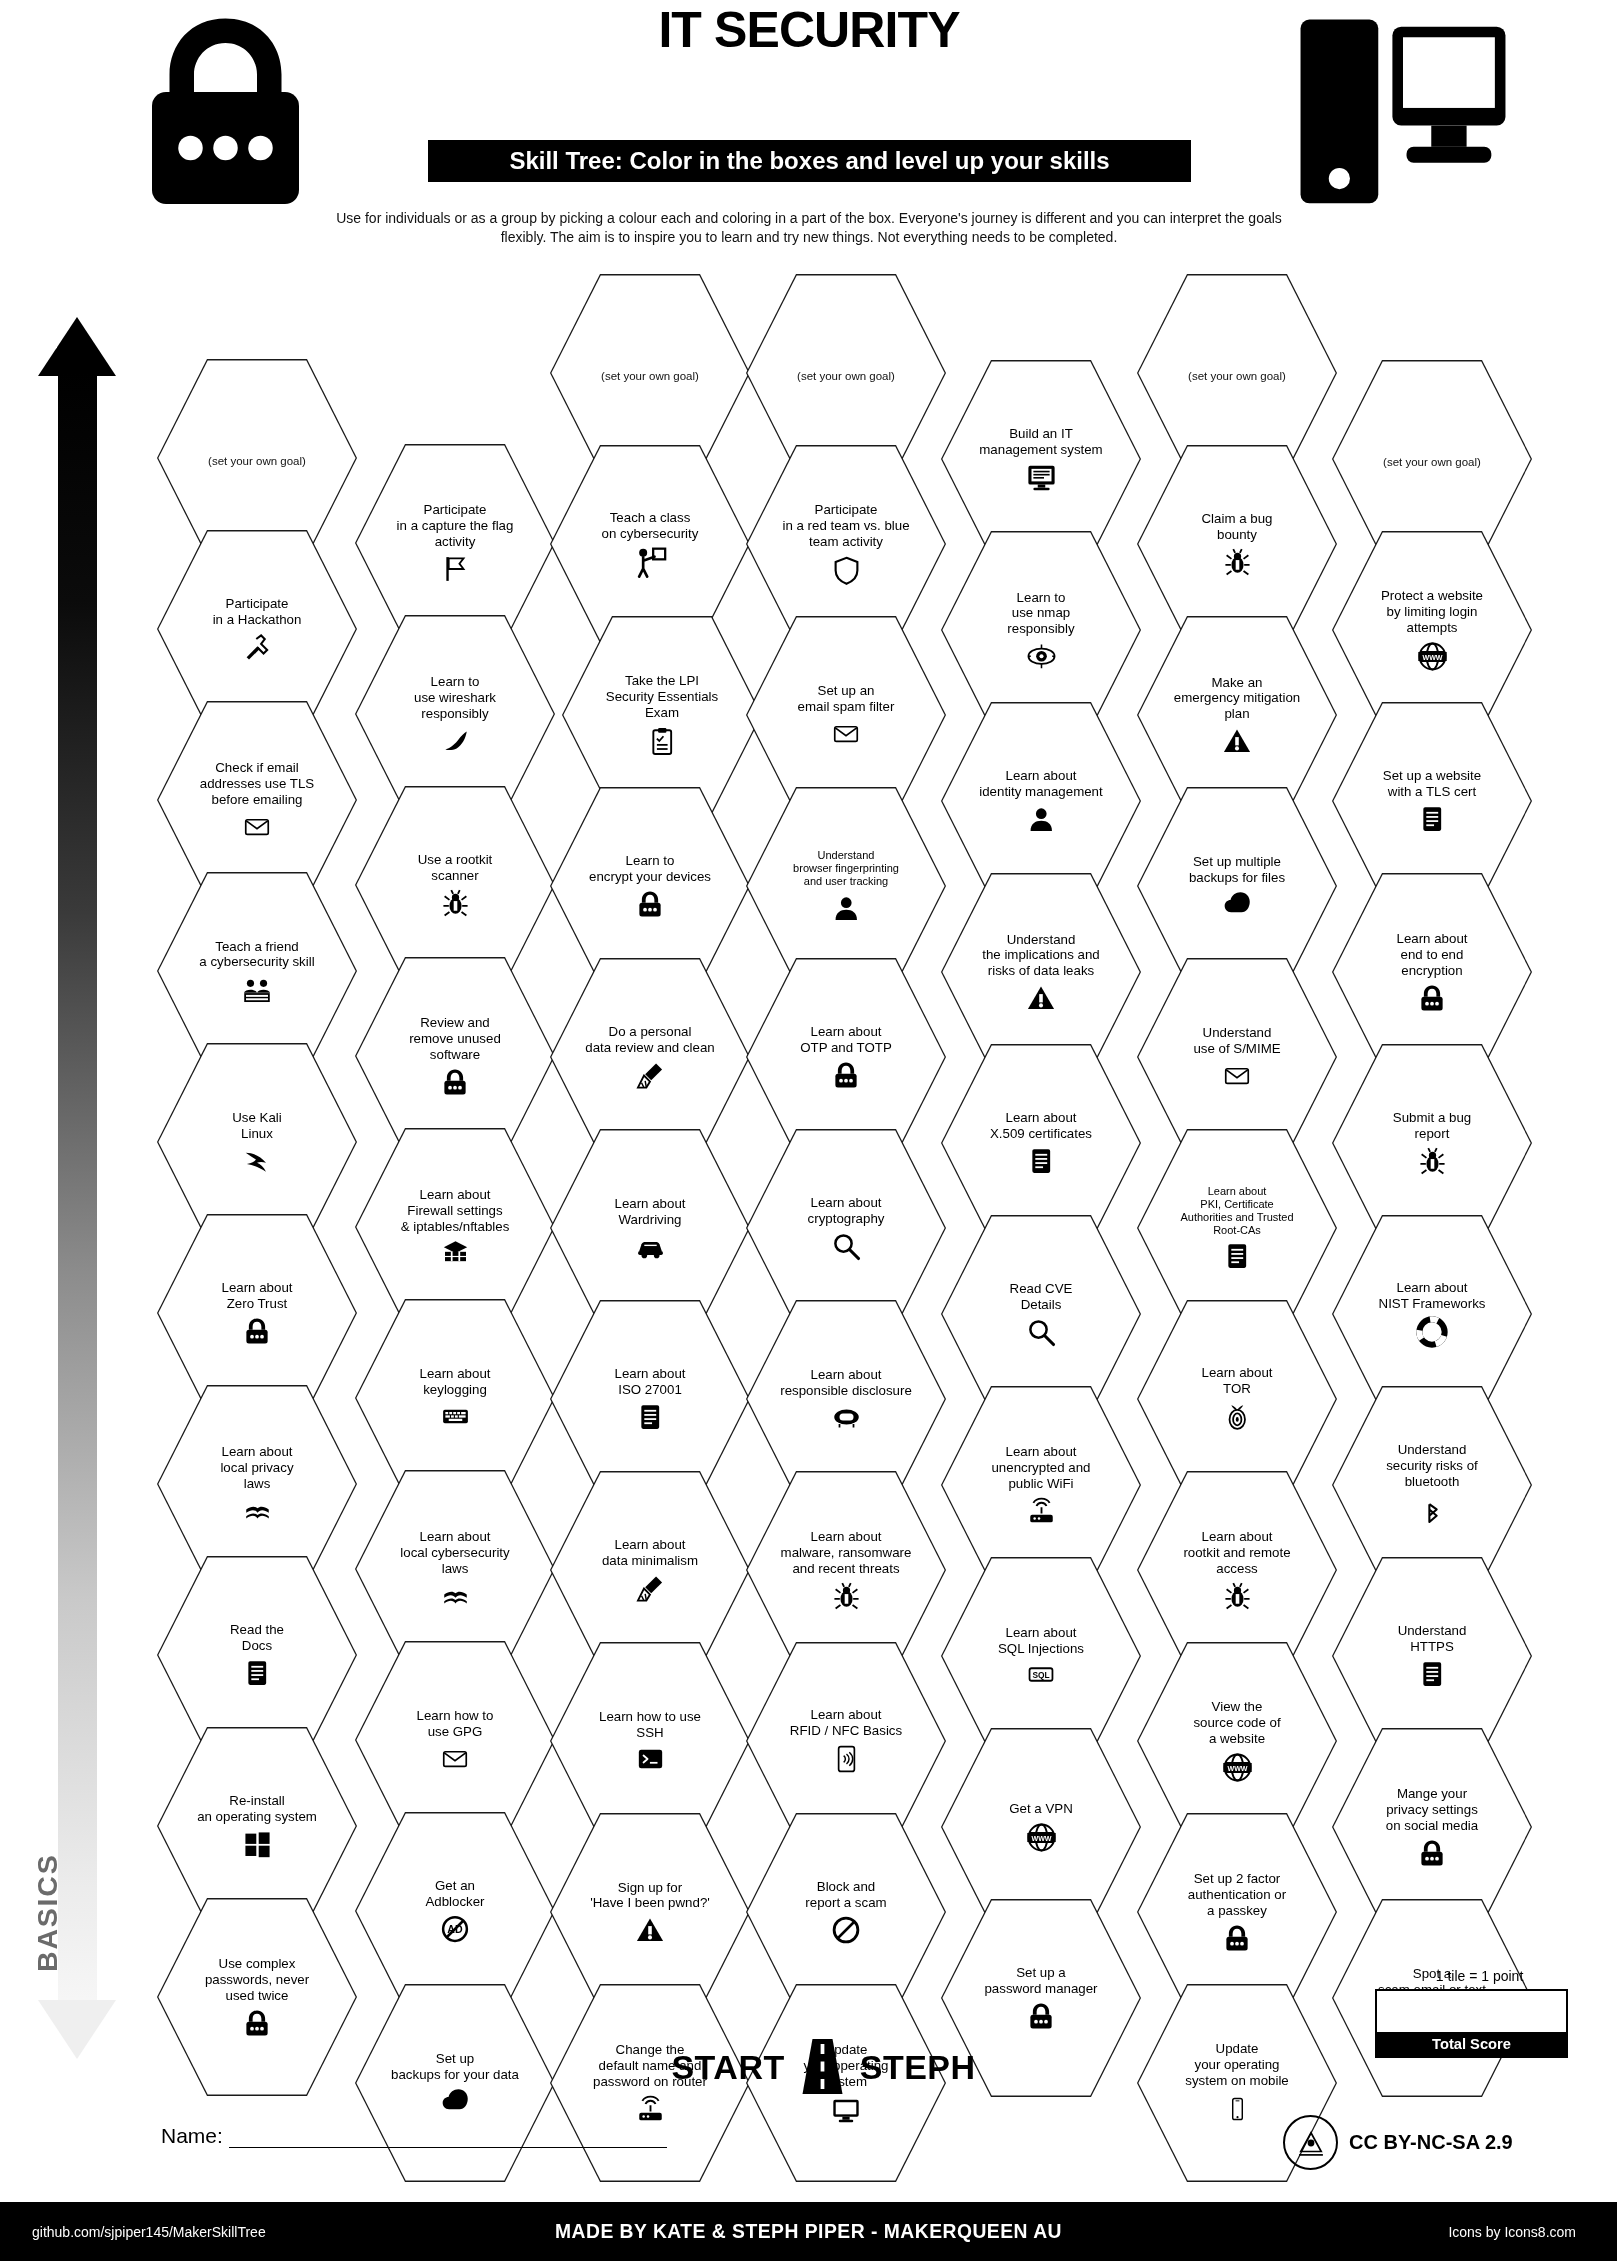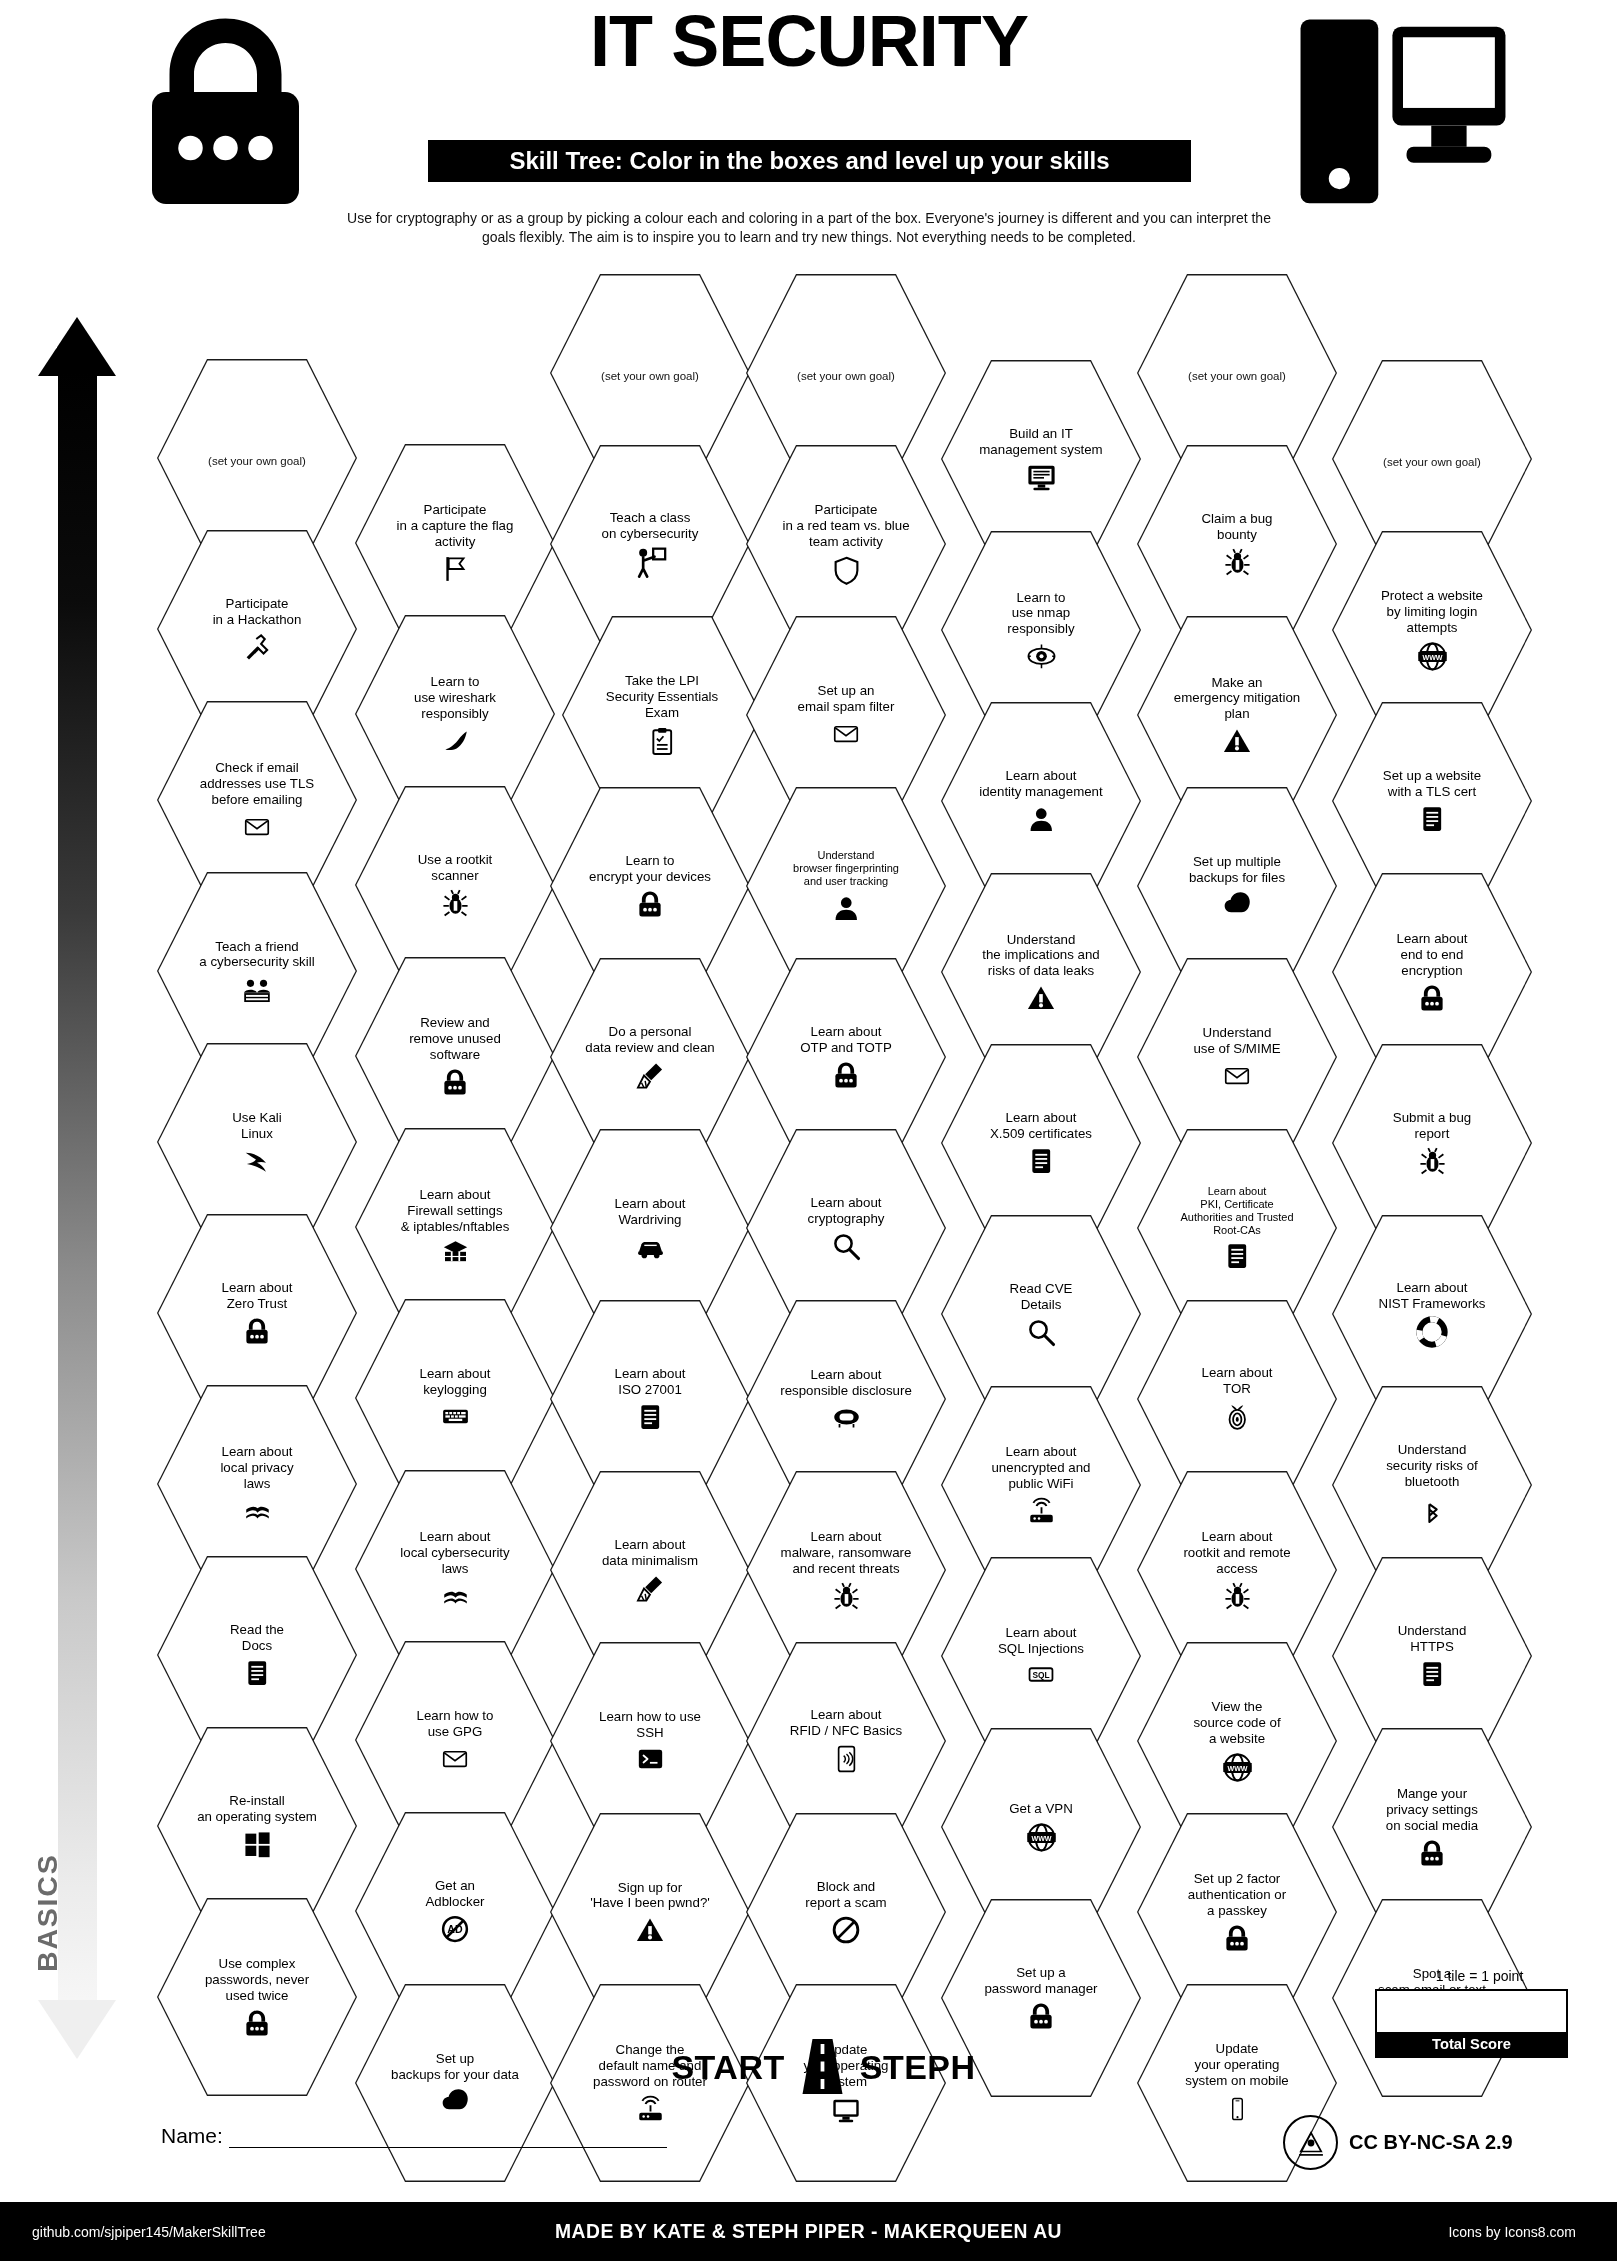--- a/index.html
+++ b/index.html
@@ -4,21 +4,21 @@
 <style>
   html,body{margin:0;padding:0;background:#ffffff;}
   body{font-family:"Liberation Sans", sans-serif;color:#000;}
   #page{position:relative;width:1617px;height:2261px;overflow:hidden;background:#fff;}
 
   
   #header{position:absolute;left:0;top:0;width:1617px;height:276px;}
   #lock-icon{position:absolute;left:138px;top:14px;width:175px;height:198px;}
   #monitor-icon{position:absolute;left:1297px;top:14px;width:212px;height:202px;}
   #title{position:absolute;left:395px;top:4.6px;width:828px;text-align:center;
-         font-size:72px;font-weight:bold;letter-spacing:-0.9px;line-height:1.0;}
+         font-size:50px;font-weight:bold;letter-spacing:-0.9px;line-height:1.0;}
   #subtitle-bar{position:absolute;left:428px;top:140px;width:763px;height:42px;background:#000;
          display:flex;align-items:center;justify-content:center;}
   #subtitle-bar span{color:#fff;font-size:24px;font-weight:bold;}
   #blurb{position:absolute;left:331px;top:209px;width:956px;text-align:center;
          font-size:14px;line-height:1.35;color:#111;}
 
   
   #axis{position:absolute;left:30px;top:317px;width:92px;height:1756px;}
   #axis-bar{position:absolute;left:28px;top:55px;width:39px;height:1637px;
         background:linear-gradient(to bottom,#000000 0%,#0b0b0b 14%,#3a3a3a 33%,#8c8c8c 55%,#c9c9c9 75%,#ebebeb 92%,#f7f7f7 100%);}
@@ -89,21 +89,21 @@
         <circle cx="30" cy="76" r="7" fill="#fff"></circle>
         <circle cx="50" cy="76" r="7" fill="#fff"></circle>
         <circle cx="70" cy="76" r="7" fill="#fff"></circle>
       </svg>
     </div>
 
     <div id="title">IT SECURITY</div>
     <div id="subtitle-bar">
       <span>Skill Tree:  Color in the boxes and level up your skills</span>
     </div>
-    <div id="blurb">Use for cryptography or as a group by picking a colour each and coloring in a part of the box.  Everyone's journey is different and you can interpret the goals flexibly.  The aim is to inspire you to learn and try new things. Not everything needs to be completed.</div>
+    <div id="blurb">Use for individuals or as a group by picking a colour each and coloring in a part of the box.  Everyone's journey is different and you can interpret the goals flexibly.  The aim is to inspire you to learn and try new things. Not everything needs to be completed.</div>
 
     <div id="monitor-icon">
       <svg viewBox="0 0 120 112" width="212" height="202">
         <rect x="2" y="2" width="44" height="104" rx="5" fill="#000"></rect>
         <circle cx="24" cy="92" r="6" fill="#fff"></circle>
         <rect x="54" y="6" width="64" height="56" rx="5" fill="#000"></rect>
         <rect x="60" y="12" width="52" height="40" fill="#fff"></rect>
         <rect x="76" y="62" width="20" height="12" fill="#000"></rect>
         <rect x="62" y="74" width="48" height="9" rx="4" fill="#000"></rect>
       </svg>

